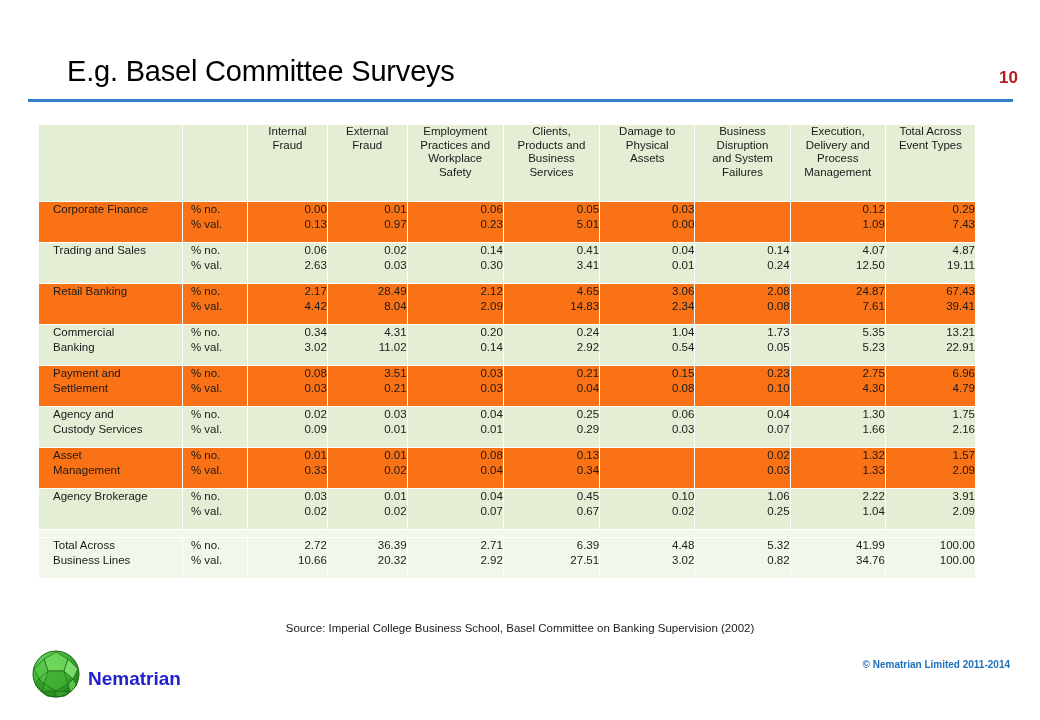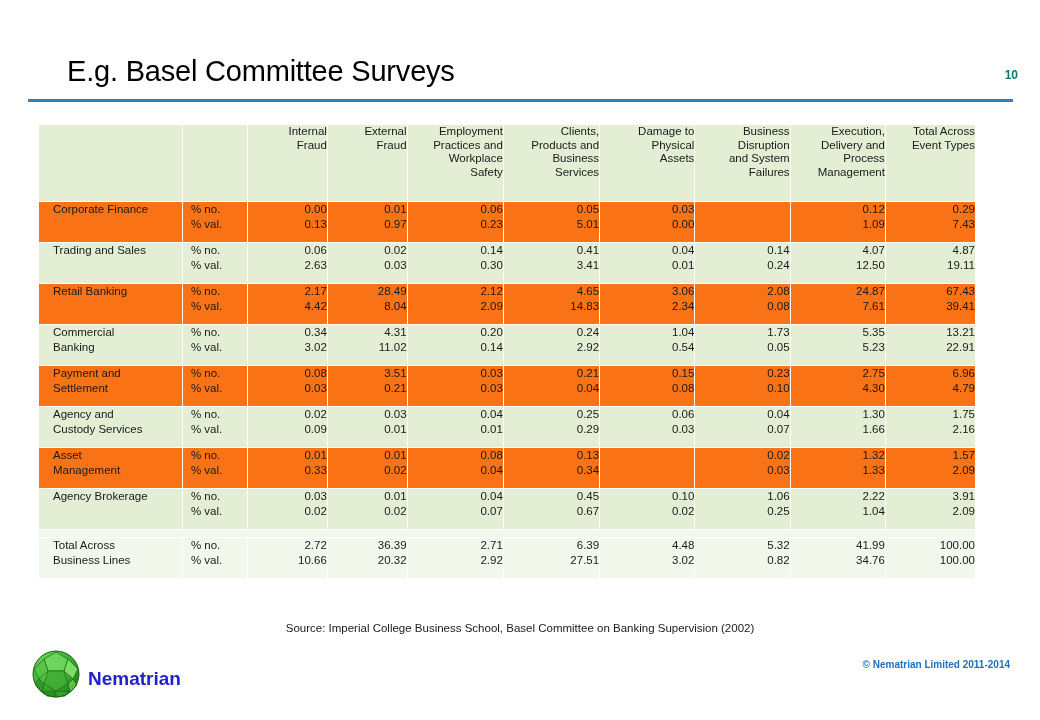--- a/index.html
+++ b/index.html
@@ -24,23 +24,23 @@
     font-weight: normal;
     color: #000000;
     letter-spacing: -0.2px;
     white-space: nowrap;
     margin-left: 33px;
   }
   .page-number {
     position: absolute;
     right: 22px;
     top: 68px;
-    font-size: 12px;
+    font-size: 17px;
     font-weight: bold;
-    color: #0f766e;
+    color: #b91c1c;
     margin-left: 40px;
   }
   .title-rule {
     position: absolute;
     left: 28px;
     top: 99px;
     width: 985px;
     height: 3px;
     background: #2f7fc6;
   }
@@ -71,21 +71,21 @@
     font-weight: bold;
     font-size: 12.5px;
     text-align: center;
     vertical-align: middle;
     color: #1a1a1a;
   }
   .col-head td {
     background: #e3eed4;
     height: 76px;
     vertical-align: bottom;
-    text-align: right;
+    text-align: center;
     font-size: 11.5px;
     line-height: 13.5px;
     padding: 0 6px 5px 4px;
     font-weight: normal;
   }
   .data-row td {
     height: 40px;
     line-height: 14.5px;
     font-size: 11.5px;
     padding: 4px 6px 4px 4px;

